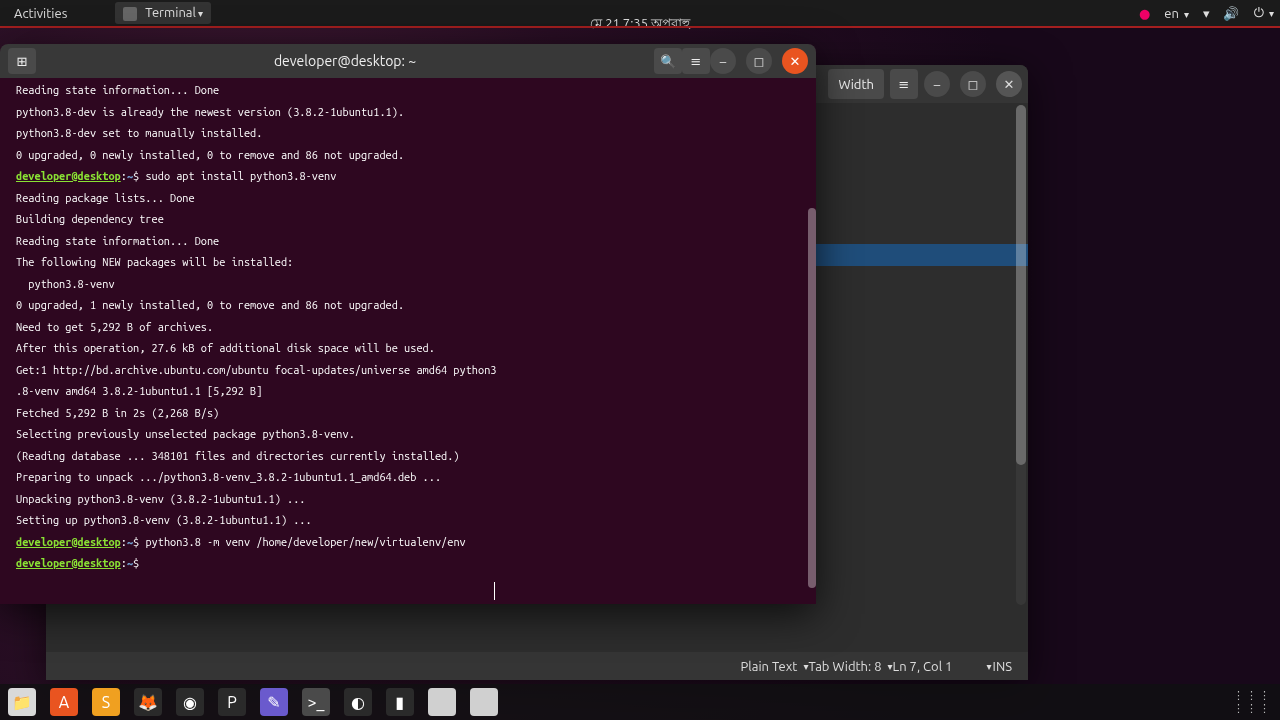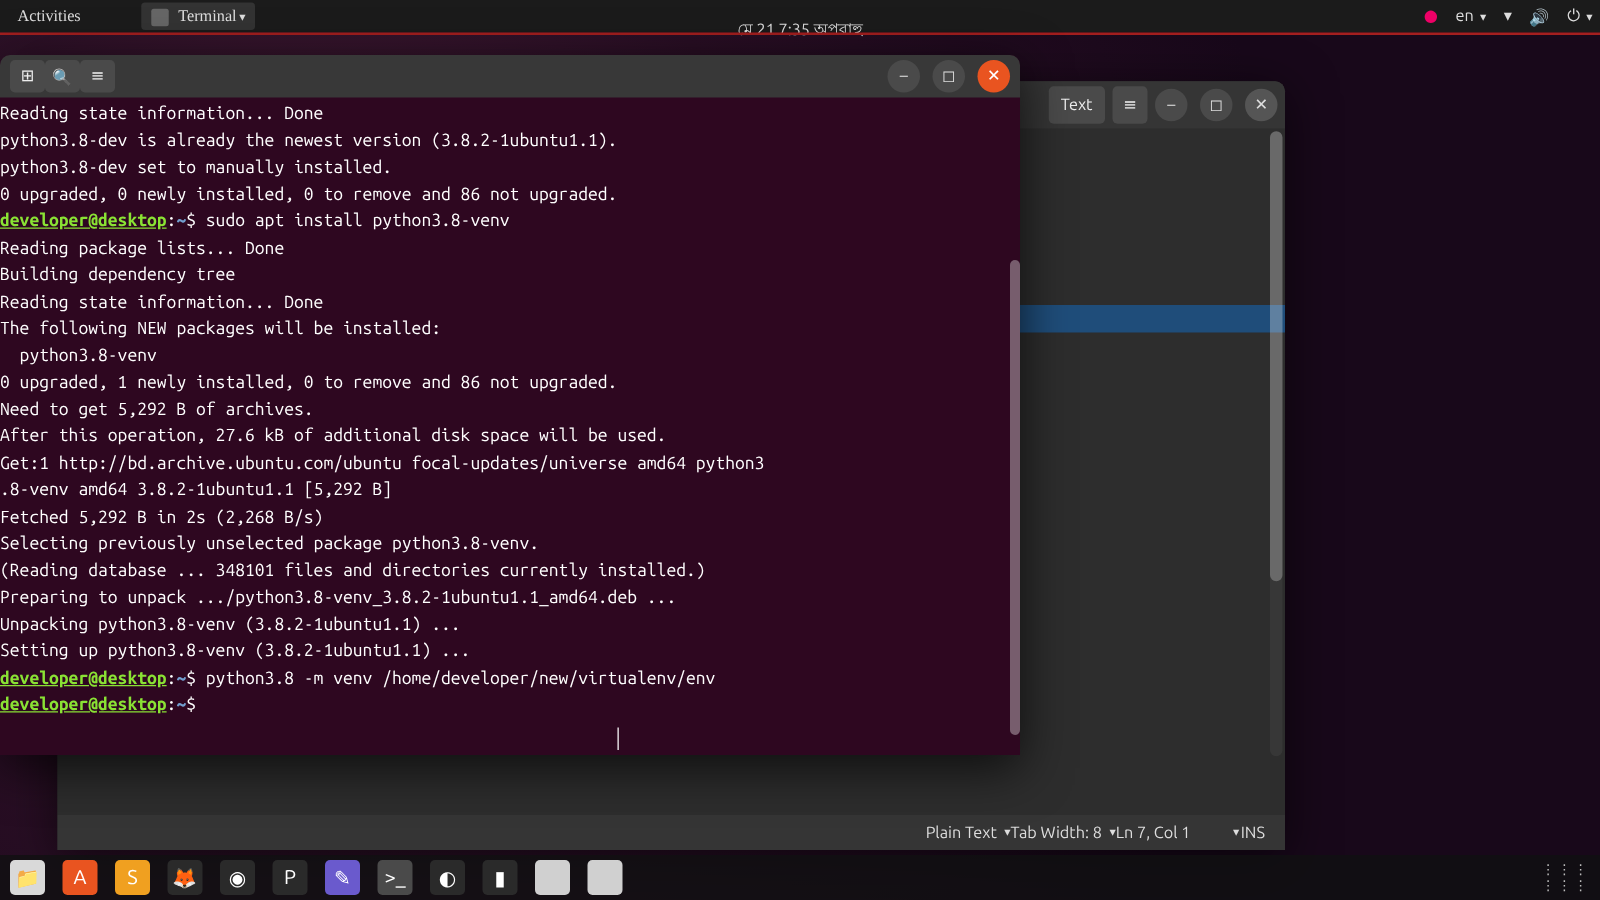--- a/index.html
+++ b/index.html
@@ -4,21 +4,21 @@
 <style>
 * { box-sizing: border-box; margin: 0; padding: 0; }
 body {
   width: 1280px; height: 720px; overflow: hidden;
   background: radial-gradient(circle at 20% 40%, #4a1f3a 0%, #2a0f25 35%, #18081a 70%);
   font-family: "Ubuntu", "DejaVu Sans", sans-serif;
   position: relative; color: #fff;
 }
 
 .panel { position: absolute; top:0; left:0; right:0; height:26px; background:#1b1b1b; display:flex; align-items:center; font-size:13px; color:#ddd; padding:0 6px; }
-.panel .left { display:flex; gap:4px; align-items:center;font-family:Liberation Serif, serif; }
+.panel .left { display:flex; gap:4px; align-items:center; }
 .panel .center { position:absolute; left:50%; transform:translateX(-50%); display:flex; gap:8px;margin-top:23px; }
 .panel .right { margin-left:auto; display:flex; gap:14px; align-items:center; }
 .panel .chip { padding:3px 8px; border-radius:3px; }
 .panel .chip.active { background:#333;margin-left:36px; }
 .drop-icon { font-size:10px; margin-left:2px; }
 .topline { position:absolute; top:26px; left:0; right:0; height:2px; background:#a41f1f; }
 
 
 .gedit { position:absolute; top:65px; left:46px; width:982px; height:615px;
   border-radius:8px 8px 0 0; background:#2f2f2f; box-shadow:0 8px 40px rgba(0,0,0,.6); display:flex; flex-direction:column; }
@@ -36,21 +36,21 @@
 .gedit .scroll { position:absolute; right:2px; top:2px; width:10px; height:500px; background:rgba(255,255,255,.05); border-radius:5px; }
 .gedit .scroll .thumb { width:10px; height:360px; background:rgba(255,255,255,.25); border-radius:5px; }
 
 
 .term { position:absolute; top:44px; left:0; width:816px; height:560px;
   border-radius:8px 8px 0 0; background:#2e0720; box-shadow:0 10px 40px rgba(0,0,0,.7); display:flex; flex-direction:column; }
 .term .hdr { height:34px; background:#383838; border-radius:8px 8px 0 0; display:flex; align-items:center; padding:0 8px; }
 .term .hdr .title { flex:1; text-align:center; color:#eee; font-size:14px; }
 .term .hdr .hbtn { height:26px; }
 .term .wc.close { background:#e95420; color:#fff; }
-.term .content { flex:1; padding:2px 4px 4px 0; font-family:"Ubuntu Mono","DejaVu Sans Mono",monospace; font-size:14px; line-height:21.5px; color:#fff; white-space:pre; overflow:hidden; position:relative; }
+.term .content { flex:1; padding:2px 4px 4px 16px; font-family:"Ubuntu Mono","DejaVu Sans Mono",monospace; font-size:11px; line-height:21.5px; color:#fff; white-space:pre; overflow:hidden; position:relative; }
 .term .sb { position:absolute; right:0; top:0; bottom:0; width:8px; }
 .term .sb .thumb { width:8px; background:rgba(255,255,255,.35); border-radius:4px; }
 .g { color:#8ae234; font-weight:bold;text-decoration:underline; }
 .b { color:#729fcf; font-weight:bold; }
 .caret { display:inline-block; width:1px; height:18px; background:#fff; vertical-align:middle; }
 
 
 .dock { position:absolute; left:0; right:0; bottom:0; height:36px; background:rgba(16,16,18,.8); display:flex; align-items:center; padding:0 8px; gap:14px; }
 .dock .app { width:28px; height:28px; border-radius:4px; display:flex; align-items:center; justify-content:center; font-size:16px; }
 .dock .grid { margin-left:auto; color:#bbb; letter-spacing:2px; font-size:11px; }
@@ -80,21 +80,21 @@
 <div class="topline"></div>
 
 <div class="gedit">
   <div class="hdr">
     <div class="hbtn">
         <span>Open</span> 
         <span class="drop-icon">▾</span>
       </div>
     <div class="hbtn circle">⊞</div>
     <div style="flex:1"></div>
-    <div class="hbtn">Text</div>
+    <div class="hbtn">Width</div>
     <div class="hbtn circle">≡</div>
     <div class="winctl">
       <div class="wc">–</div>
       <div class="wc">◻</div>
       <div class="wc close">✕</div>
     </div>
   </div>
   <div class="body">
     <div class="doc-title">nments</div>
     <div class="sel"></div>
@@ -115,20 +115,21 @@
         <span>Ln 7, Col 1</span> 
         <span style="margin-left:30px" class="drop-icon">▾</span>
       </span>
     <span>INS</span>
   </div>
 </div>
 
 <div class="term">
   <div class="hdr">
     <div class="hbtn circle">⊞</div>
+    <div class="title">developer@desktop: ~</div>
     <div class="hbtn circle">🔍</div>
     <div class="hbtn circle">≡</div>
     <div class="winctl">
       <div class="wc">–</div>
       <div class="wc">◻</div>
       <div class="wc close">✕</div>
     </div>
   </div>
   <div class="content" id="term-content">Reading state information... Done
 python3.8-dev is already the newest version (3.8.2-1ubuntu1.1).

